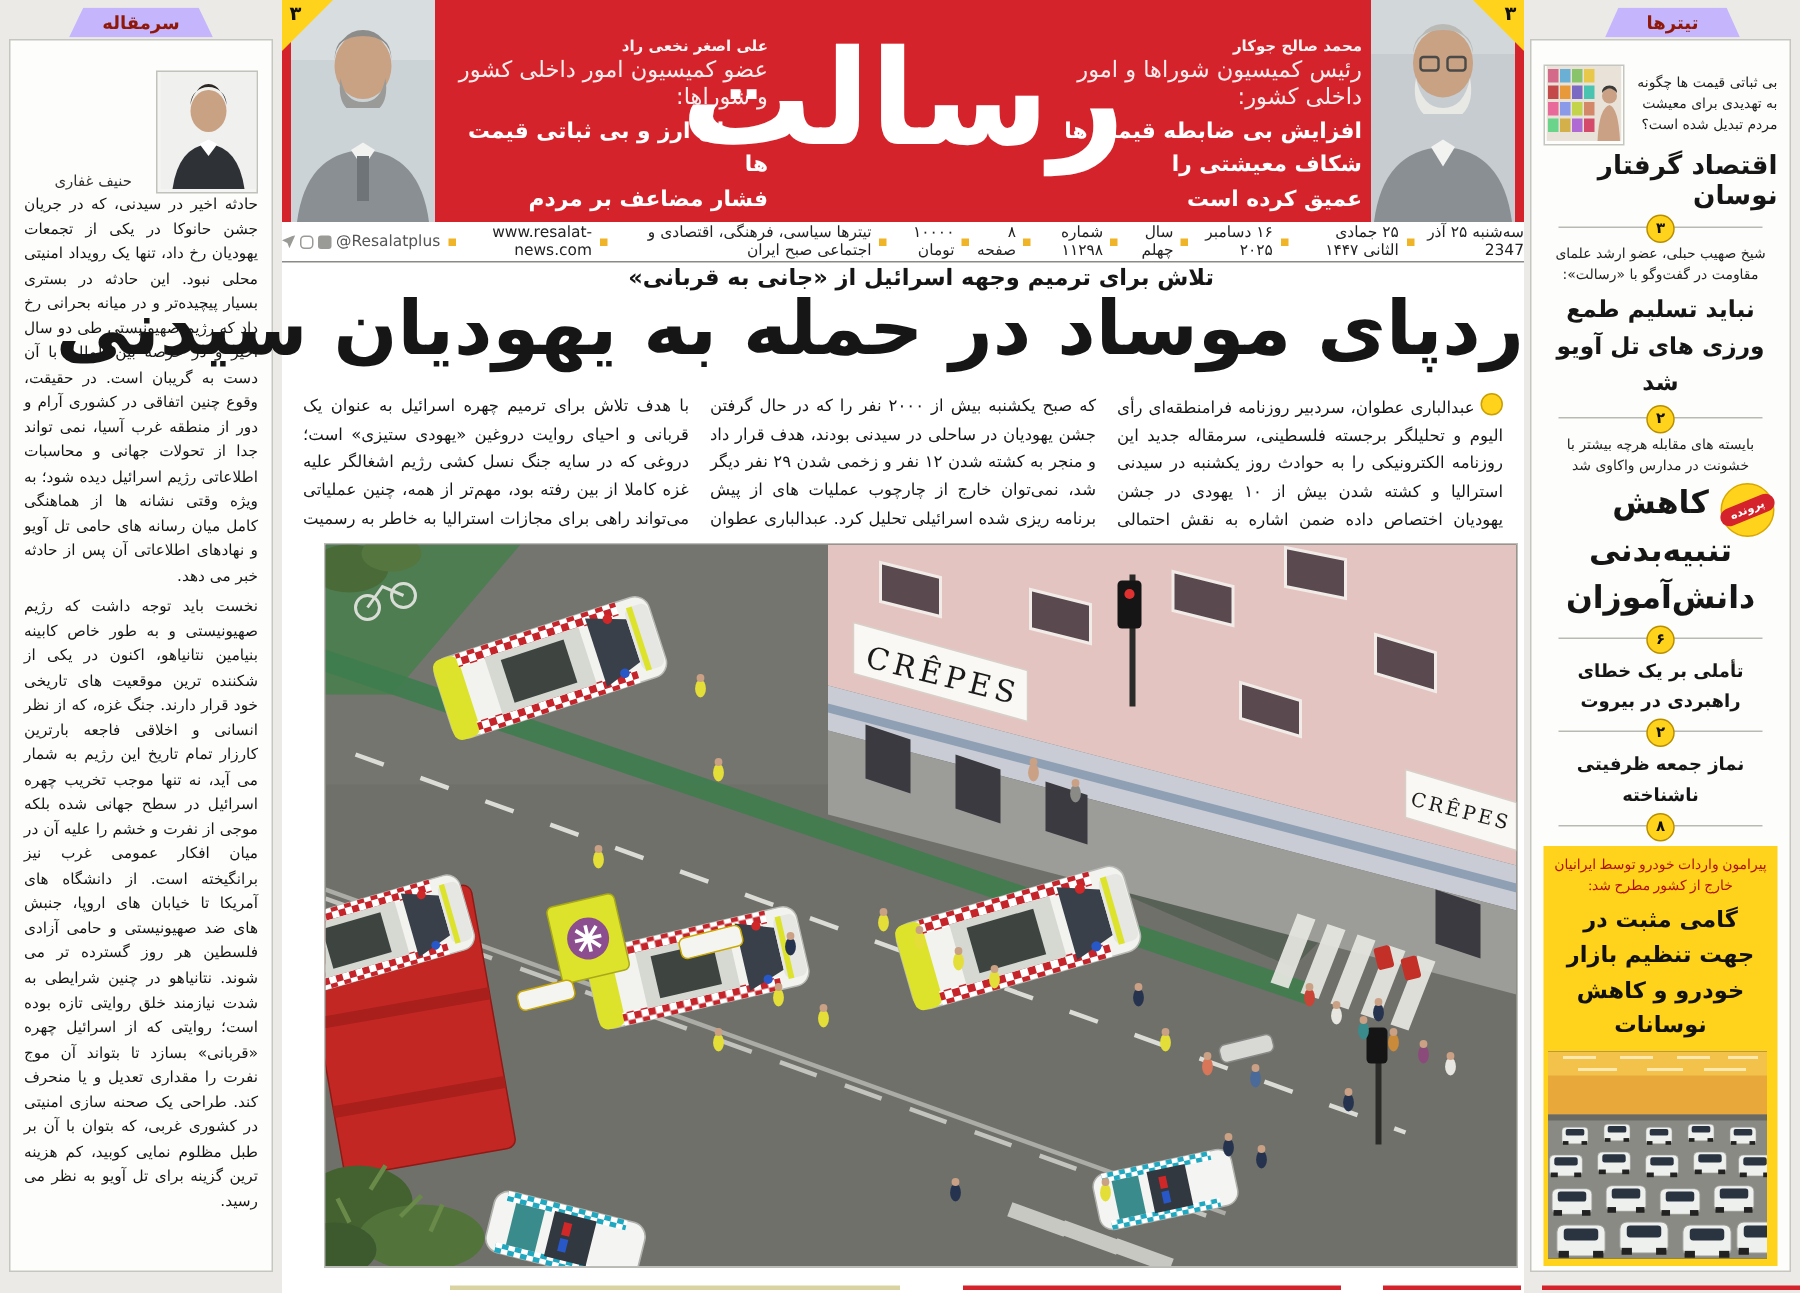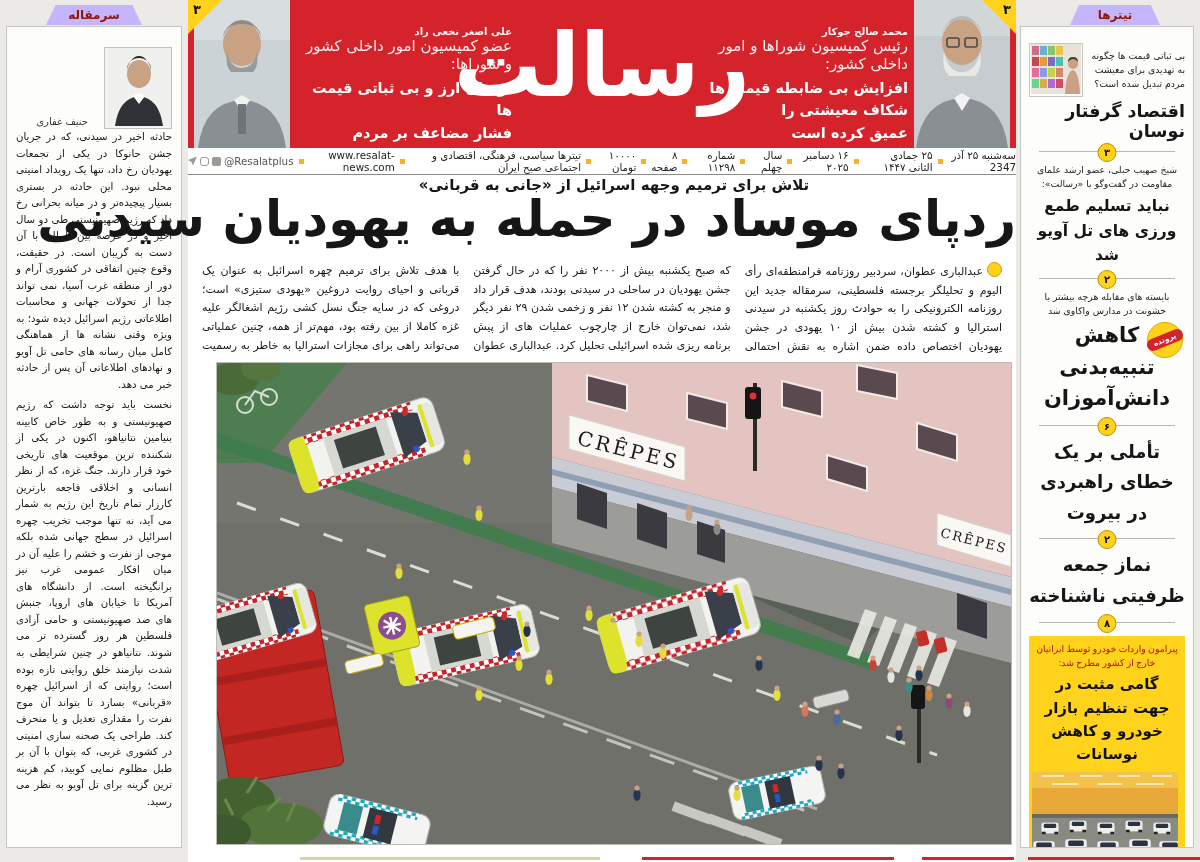--- a/index.html
+++ b/index.html
@@ -71,21 +71,21 @@
   .sb-item1{display:flex;gap:5px;align-items:center;margin-top:10px;}
   .sb-item1 .ph{width:52px;height:52px;border:1px solid #c6c6c1;flex:0 0 auto;}
   .sb-t1{font-size:17.5px;font-weight:bold;margin:4px 0 2px;}
   .sb-t2{font-size:15.5px;font-weight:bold;line-height:1.6;margin:3px 0 2px;}
   .sb-t3{font-size:21px;font-weight:bold;line-height:1.5;margin:2px 0;position:relative;}
   .badge-parv{position:absolute;right:2px;top:2px;width:34px;height:34px;border-radius:50%;
               background:#ffd21c;border:1px solid #d8a800;}
   .badge-parv b{position:absolute;left:-2px;top:11px;width:38px;height:12px;background:#d5232b;
                color:#fff;font-size:7.5px;line-height:12px;text-align:center;font-weight:bold;
                transform:rotate(-22deg);border-radius:6px;}
-  .sb-t4{font-size:18px;font-weight:bold;line-height:1.7;margin:2px 0;}
+  .sb-t4{font-size:12px;font-weight:bold;line-height:1.7;margin:2px 0;}
   .promo{background:#ffd21c;margin-top:4px;padding:7px 7px 5px;text-align:center;}
   .promo .pk{font-size:9.3px;color:#b01208;line-height:1.5;font-family:Liberation Serif, serif;}
   .promo .pt{font-size:15px;font-weight:bold;line-height:1.55;margin:3px 0 6px;color:#111;}
   .promo .pph{width:146px;height:138px;margin:0 auto;background:#333;}
   
   .foldline{position:absolute;bottom:2px;height:3px;}
   .f1{left:300px;width:300px;background:#d8d3a0;}
   .f2{left:642px;width:252px;background:#d5232b;}
   .f3{left:922px;width:92px;background:#d5232b;}
   .f4{left:1028px;width:172px;background:#d5232b;}

